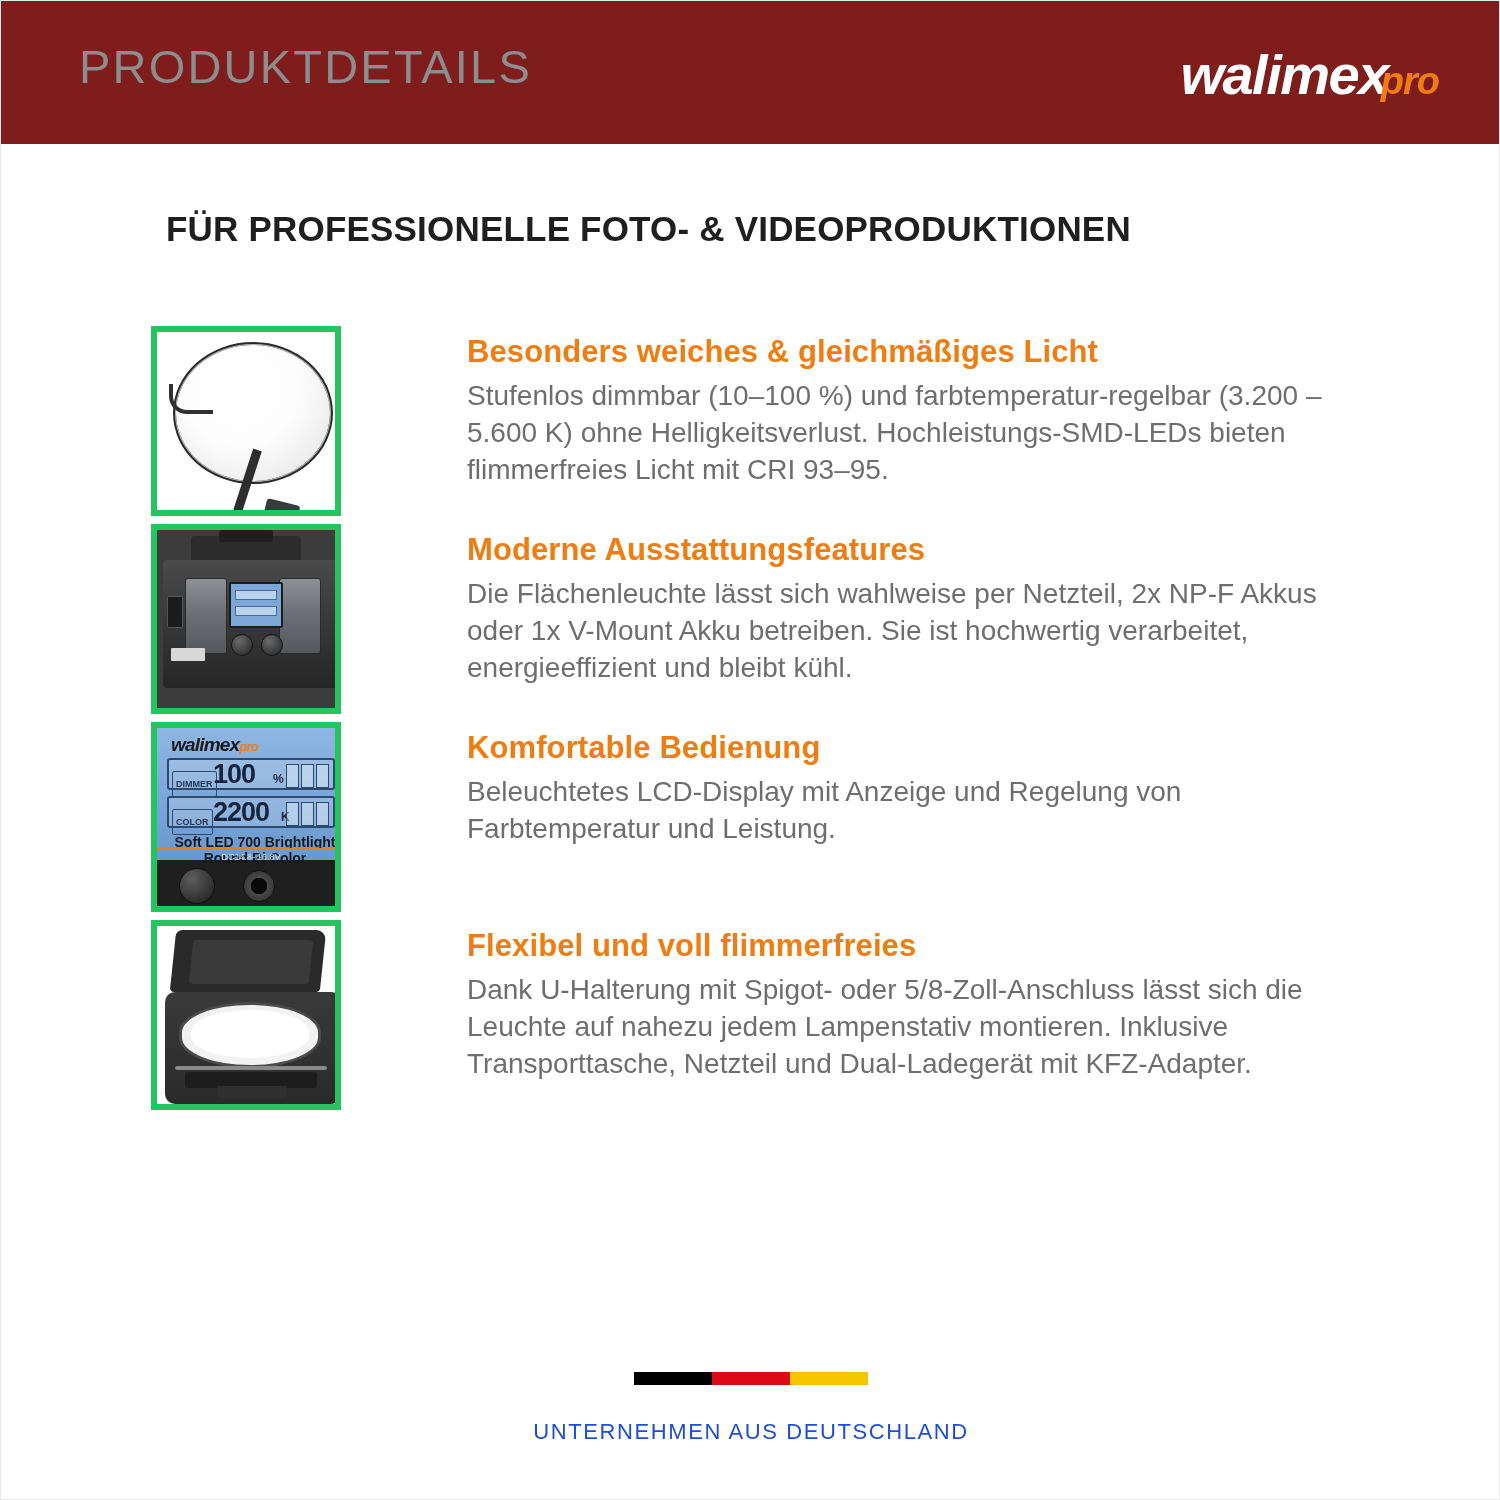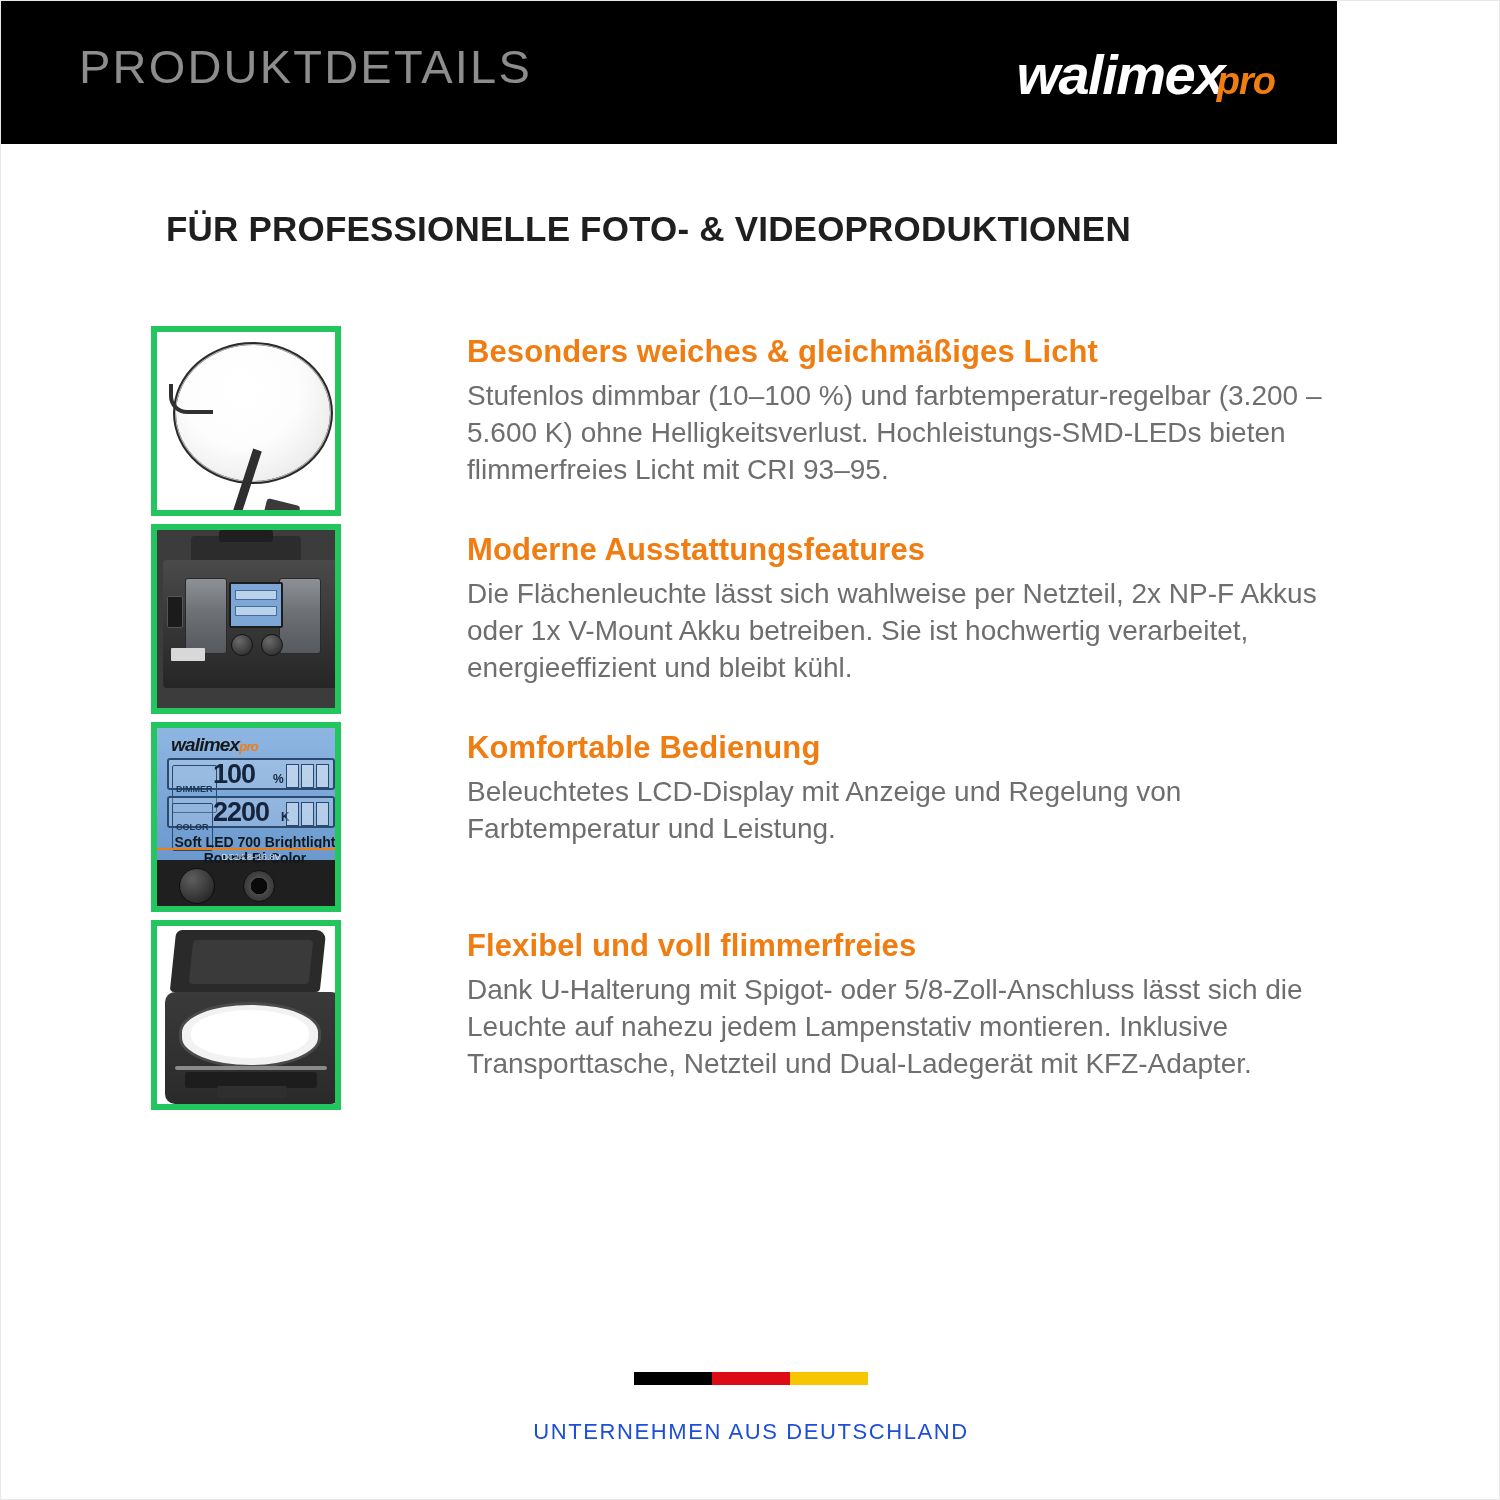--- a/index.html
+++ b/index.html
@@ -18,23 +18,23 @@
     overflow: hidden;
     box-sizing: border-box;
     border: 1px solid #e8e8e8;
   }
 
   
   .header {
     position: absolute;
     left: 0;
     top: 0;
-    width: 1336px;
+    width: 1500px;
     height: 143px;
-    background: #000000;
+    background: #7f1d1d;
     box-sizing: border-box;
   }
   .header-title {
     position: absolute;
     left: 78px;
     top: 38px;
     font-size: 47px;
     letter-spacing: 2.2px;
     color: #8d8d8d;
     font-weight: 400;
@@ -228,23 +228,23 @@
   .t3-brand .pro { color:#ef7d12; font-size:13px; }
   .t3-row {
     position:absolute; left:10px; width:168px; height:32px;
     border:2px solid #2c4a6e; border-radius:3px;
     background:rgba(255,255,255,0.18);
     box-sizing:border-box;
   }
   .t3-row.r1 { top:30px; }
   .t3-row.r2 { top:68px; }
   .t3-tag {
-    position:absolute; left:3px; top:5px;
+    position:absolute; left:3px; top:11px;
     font-size:9px; font-weight:bold; color:#1e3css; color:#1c3352;
-    border:1px solid #2c4a6e; padding:18px 3px; border-radius:2px;
+    border:1px solid #2c4a6e; padding:7px 3px; border-radius:2px;
   }
   .t3-val {
     position:absolute; left:44px; top:-1px;
     font-size:27px; font-weight:bold; color:#14243c;
     letter-spacing:-1px;
   }
   .t3-unit {
     position:absolute; top:12px;
     font-size:12px; font-weight:bold; color:#14243c;
   }

